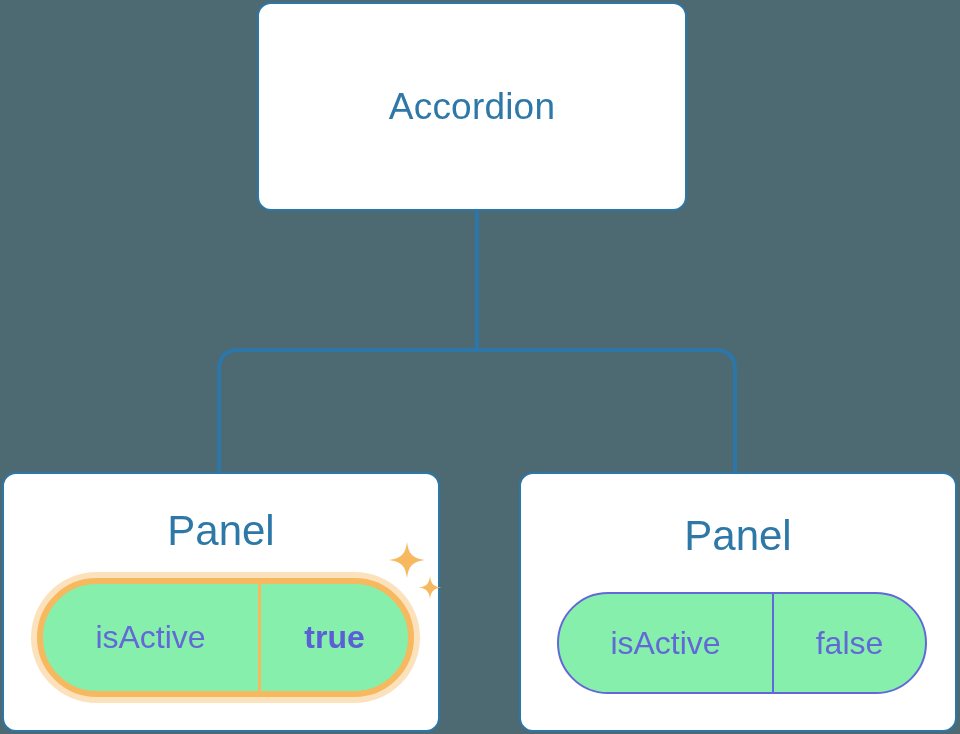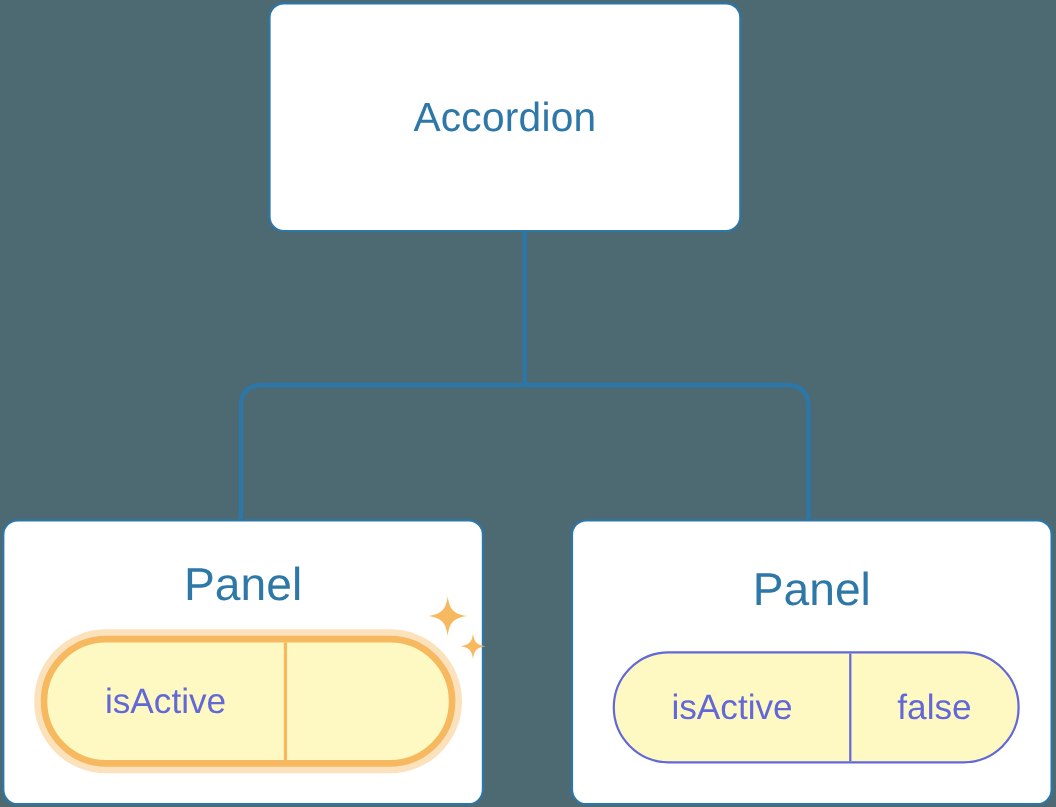--- a/index.html
+++ b/index.html
@@ -34,21 +34,21 @@
     position: absolute;
     background: #ffffff;
     border: 2px solid #2d76a8;
     border-radius: 14px;
     box-sizing: border-box;
     display: flex;
     flex-direction: column;
     align-items: center;
   }
   #root-node {
-    left: 244px;
+    left: 257px;
     top: 2px;
     width: 430px;
     height: 209px;
     justify-content: center;
   }
   .node-title {
     color: #2e78a8;
     font-size: 37px;
     font-weight: 400;
     letter-spacing: 0.2px;
@@ -75,21 +75,21 @@
     font-size: 42px;
     font-weight: 400;
     line-height: 1;
   }
 
   
   .pill {
     display: flex;
     align-items: stretch;
     box-sizing: border-box;
-    background: #fef9c3;
+    background: #86efac;
     text-align: right;
   }
 
   .pill-key, .pill-val {
     display: flex;
     align-items: center;
     justify-content: center;
     box-sizing: border-box;
     white-space: nowrap;
   }
@@ -176,20 +176,21 @@
   <div class="node-card" id="root-node">
     <span class="node-title">Accordion</span>
   </div>
 
   <div class="node-card" id="panel-left">
     <span class="panel-title">Panel</span>
 
     <div id="pill-left-wrap">
       <div class="pill" id="pill-left">
         <div class="pill-key">isActive</div>
+        <div class="pill-val">true</div>
       </div>
     </div>
   </div>
 
   <svg id="sparkles" viewBox="0 0 62 70" width="62" height="70">
     <path d="M22 2 C23.6 14.2 27.8 18.4 40 20 C27.8 21.6 23.6 25.8 22 38 C20.4 25.8 16.2 21.6 4 20 C16.2 18.4 20.4 14.2 22 2 Z" fill="#f6b95f"></path>
     <path d="M45 36 C46 44 48.6 46.6 56.6 47.6 C48.6 48.6 46 51.2 45 59.2 C44 51.2 41.4 48.6 33.4 47.6 C41.4 46.6 44 44 45 36 Z" fill="#f6b95f"></path>
   </svg>
 
   <div class="node-card" id="panel-right">

